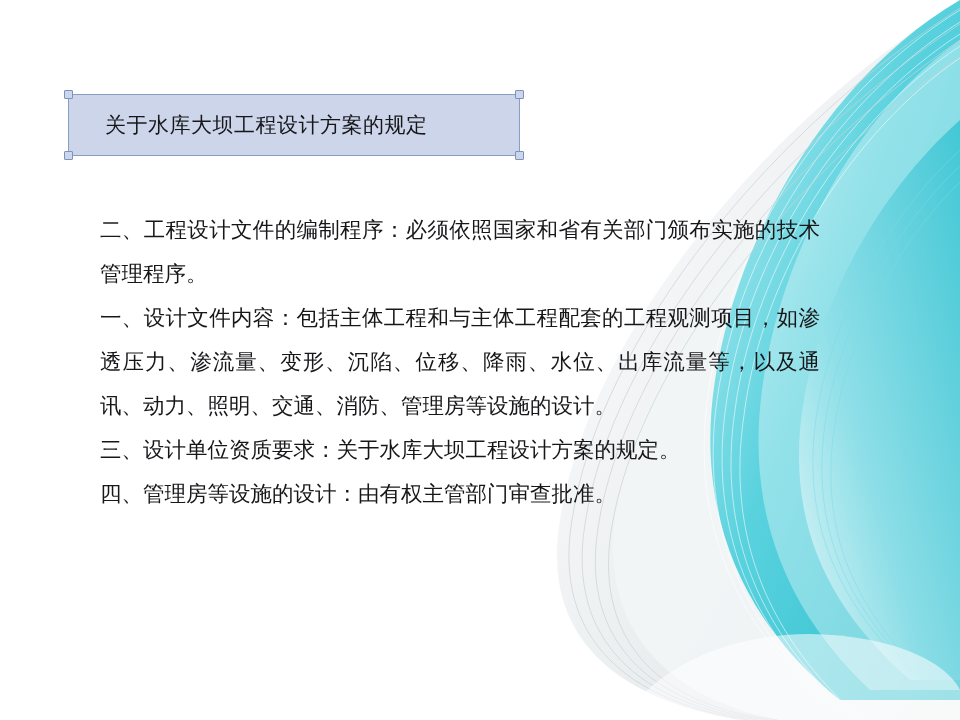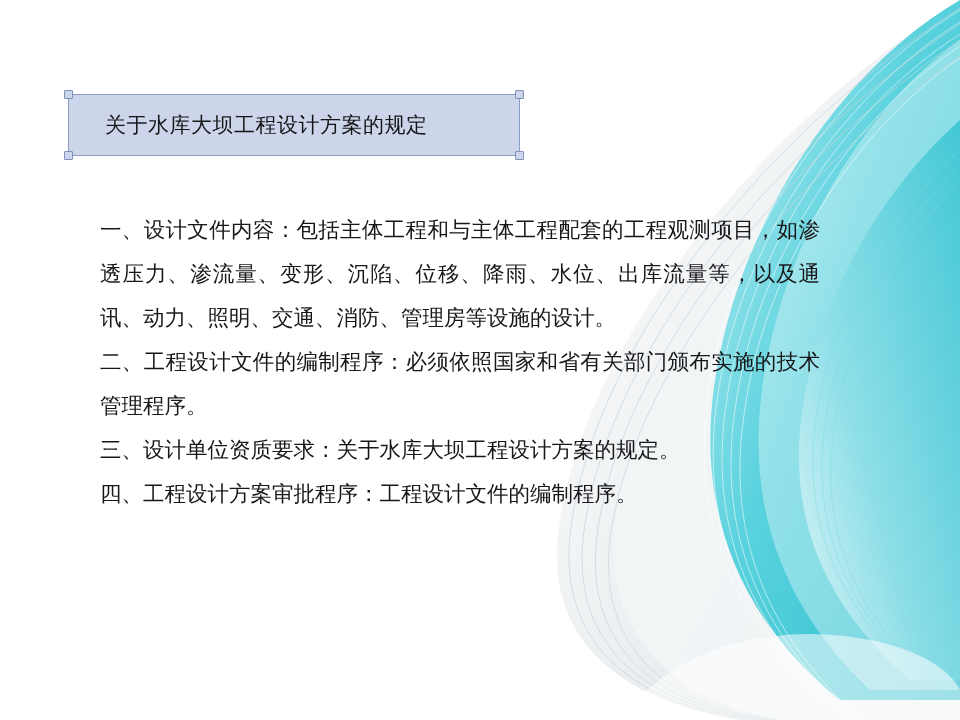--- a/index.html
+++ b/index.html
@@ -144,19 +144,19 @@
 
   <div class="title-box">
     <span class="handle tl"></span>
     <span class="handle tr"></span>
     <span class="handle bl"></span>
     <span class="handle br"></span>
     <span class="title-text">关于水库大坝工程设计方案的规定</span>
   </div>
 
   <div class="body-block">
+    <p class="para">二、工程设计文件的编制程序：必须依照国家和省有关部门颁布实施的技术管理程序。</p>
     <p class="para">一、设计文件内容：包括主体工程和与主体工程配套的工程观测项目，如渗透压力、渗流量、变形、沉陷、位移、降雨、水位、出库流量等，以及通讯、动力、照明、交通、消防、管理房等设施的设计。</p>
-    <p class="para">二、工程设计文件的编制程序：必须依照国家和省有关部门颁布实施的技术管理程序。</p>
     <p class="para">三、设计单位资质要求：关于水库大坝工程设计方案的规定。</p>
-    <p class="para">四、工程设计方案审批程序：工程设计文件的编制程序。</p>
+    <p class="para">四、管理房等设施的设计：由有权主管部门审查批准。</p>
   </div>
 
 </div>
 
 </body></html>

